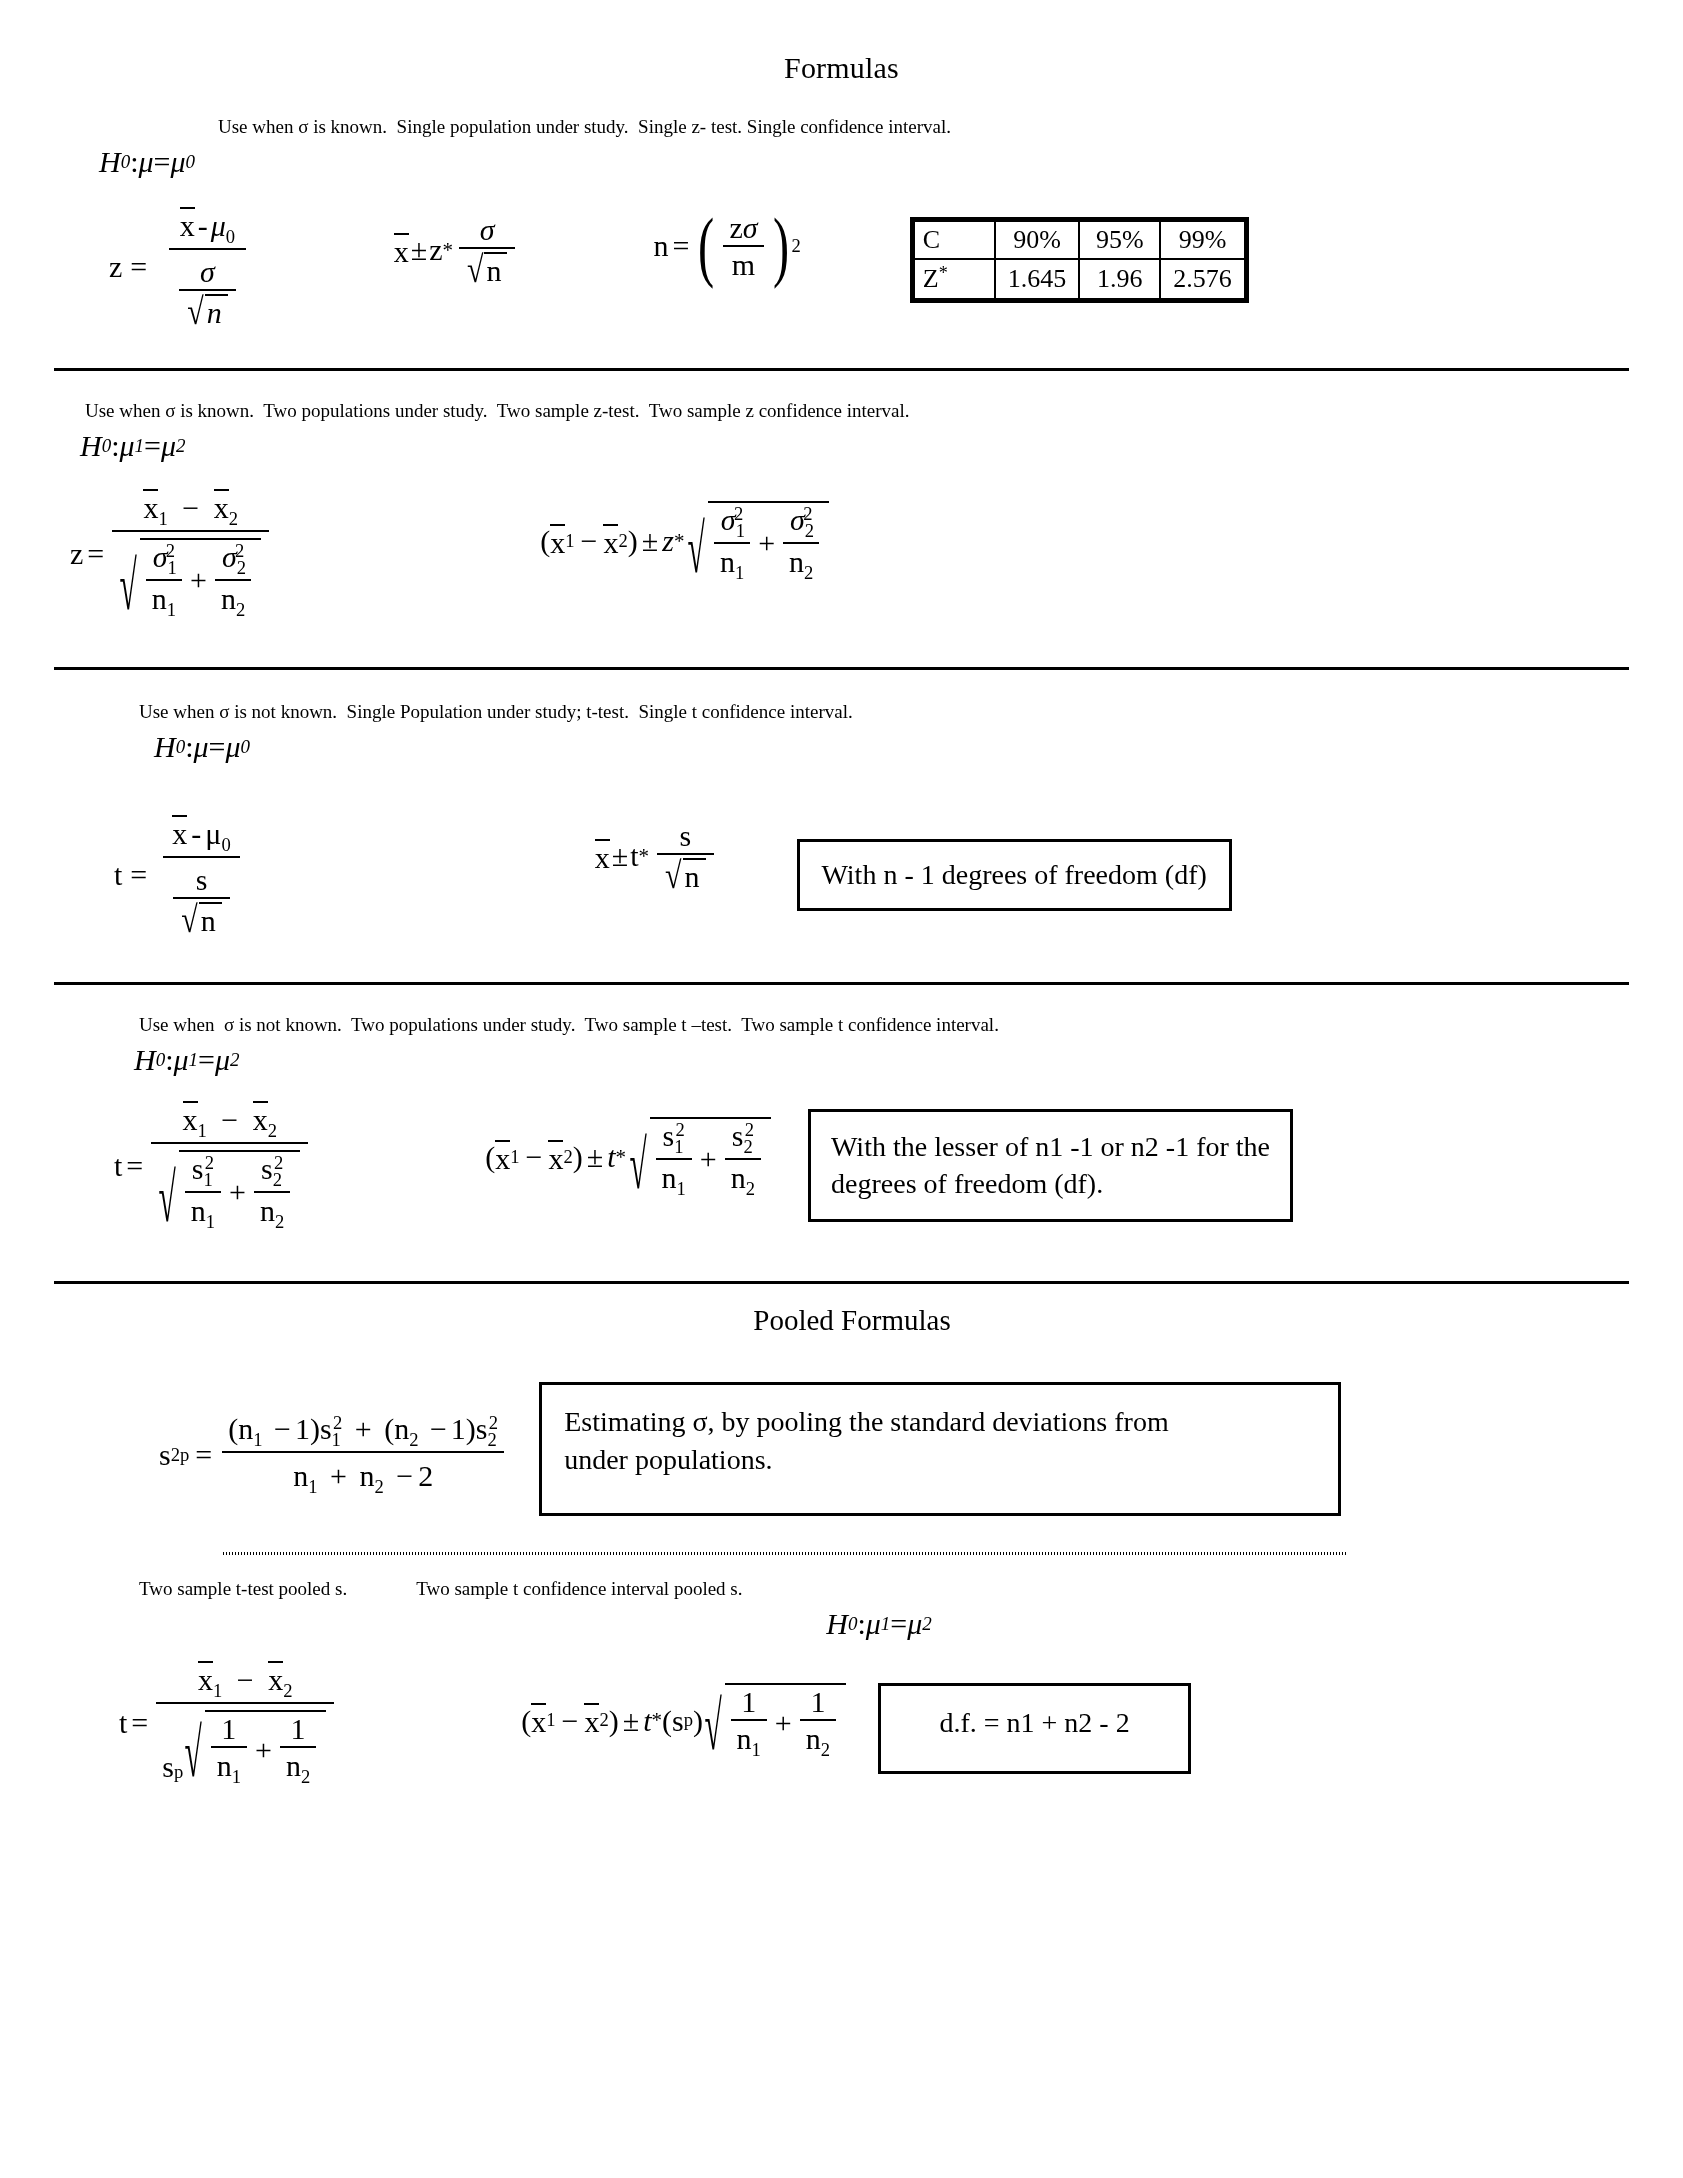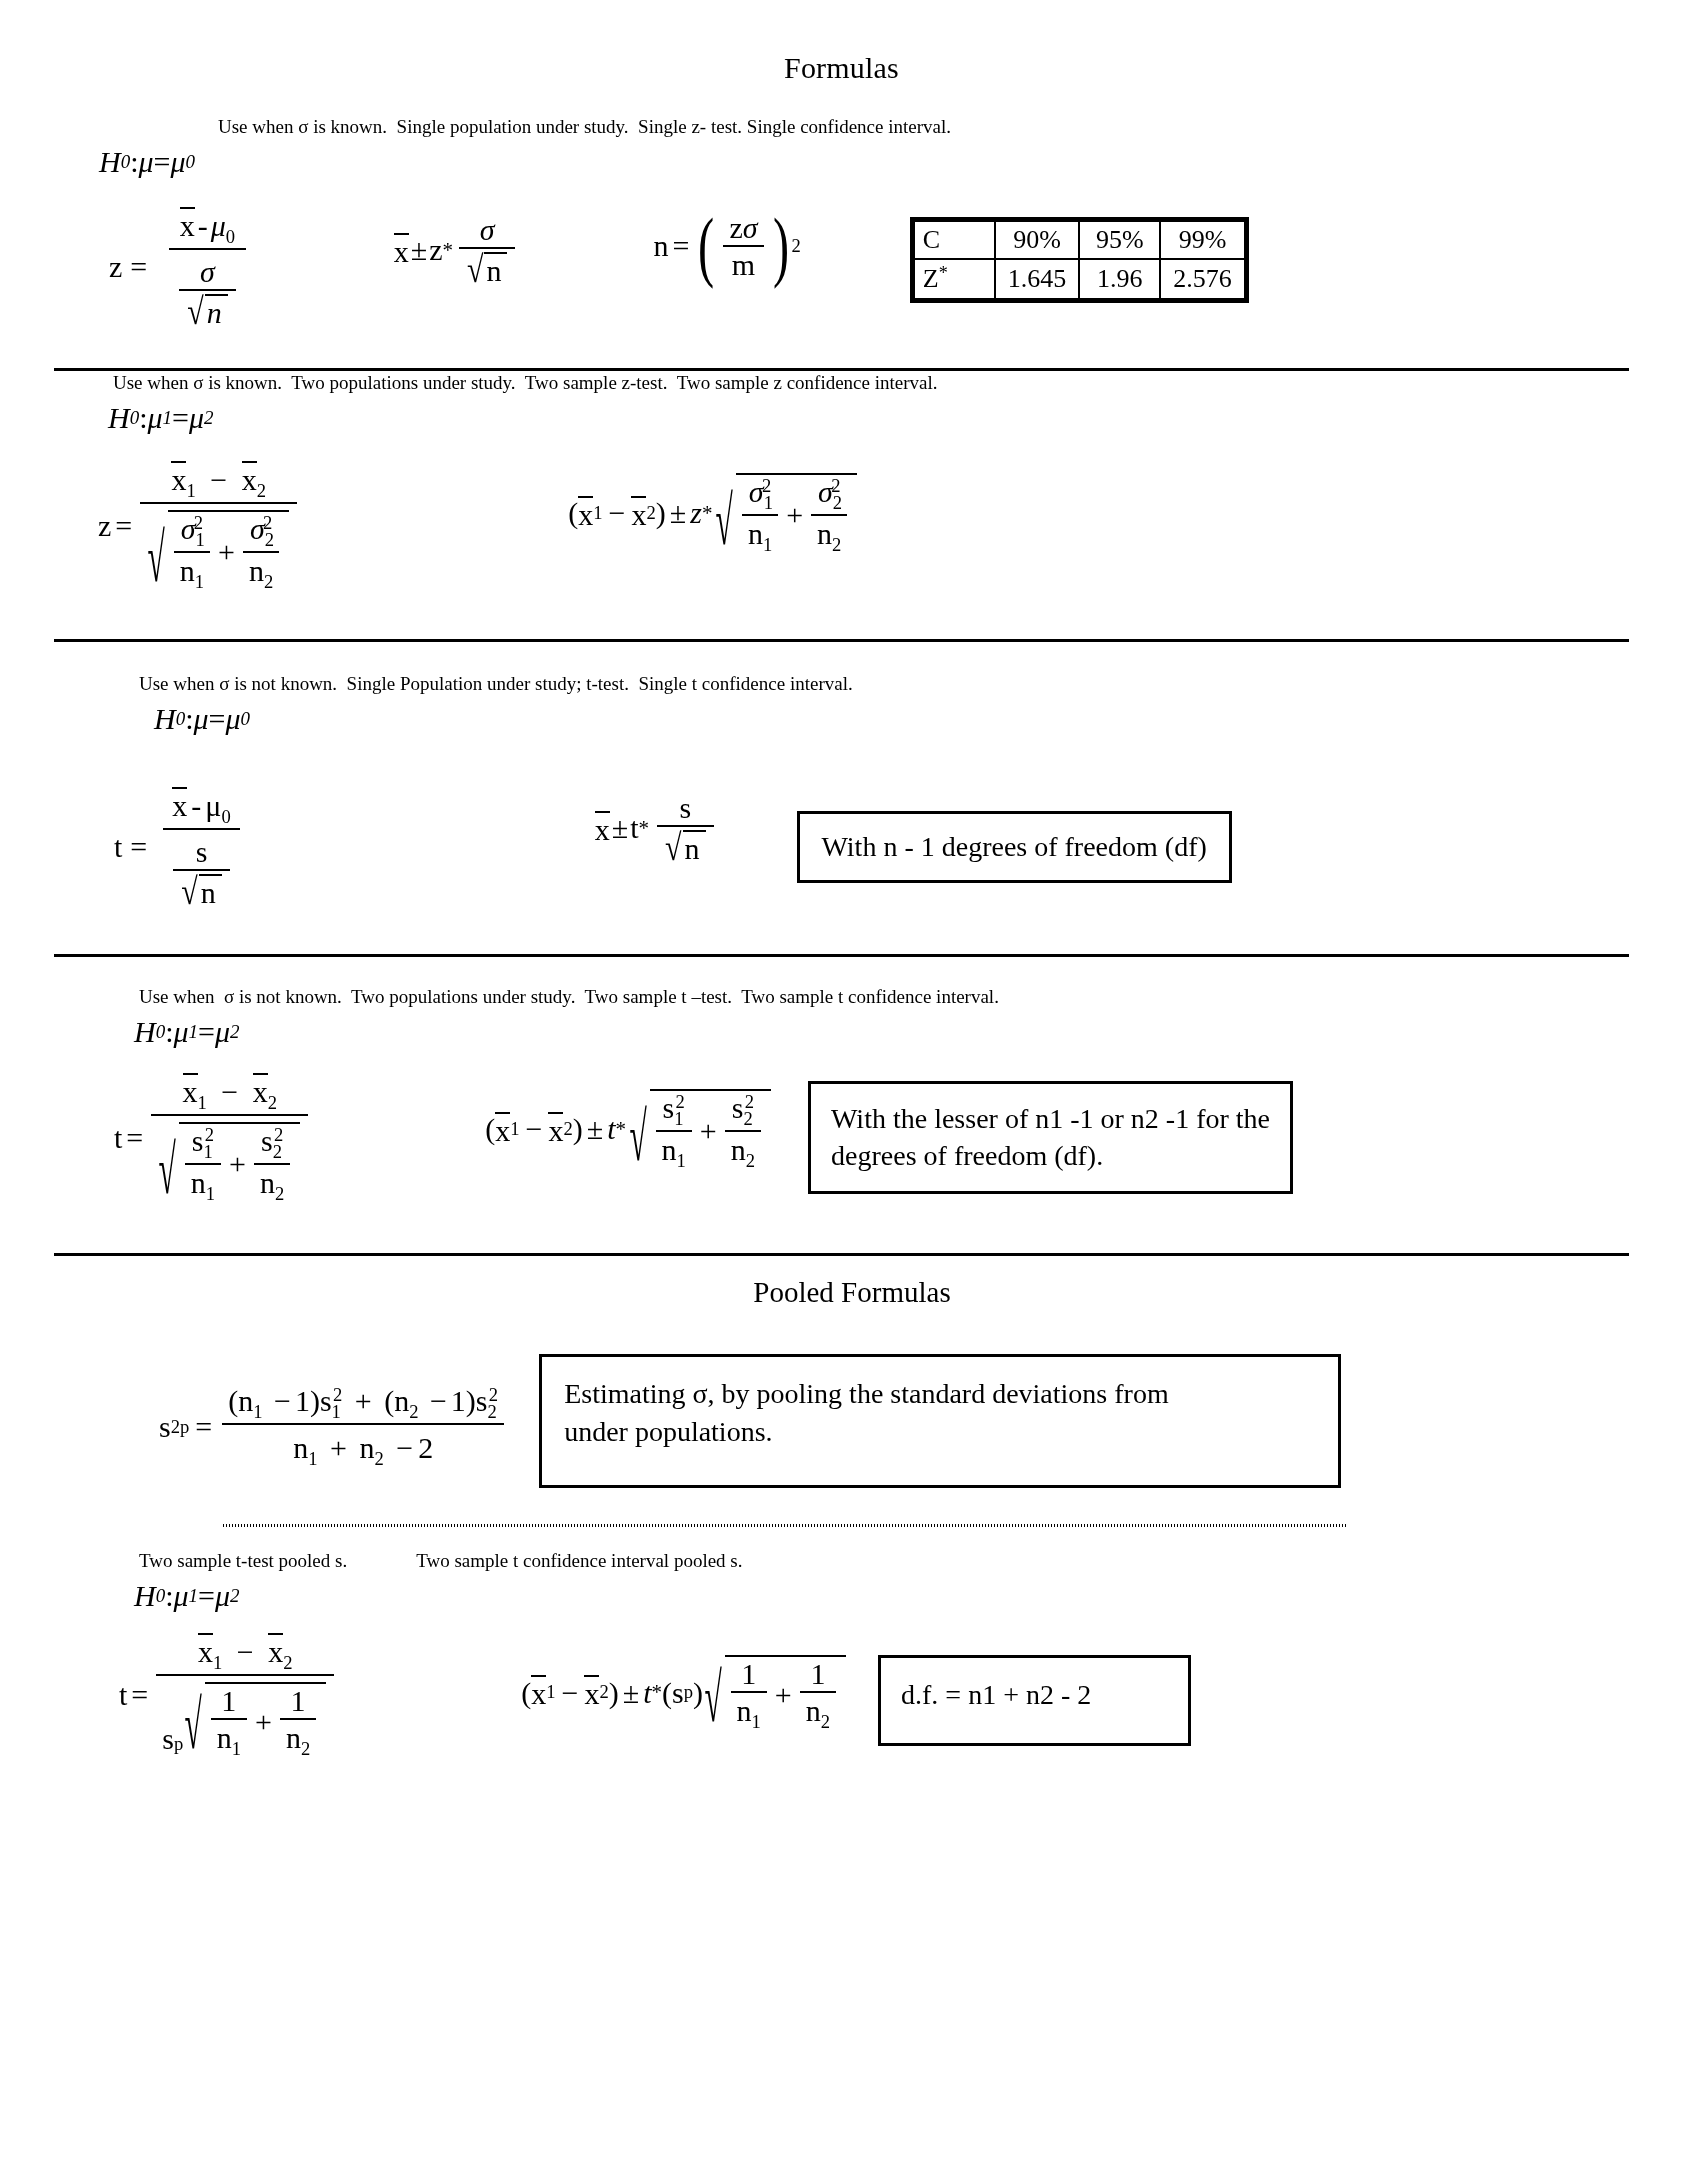--- a/index.html
+++ b/index.html
@@ -270,21 +270,21 @@
             </table>
         </div>
       </div>
     </div>
   </div>
 
   <div class="rule-wrap" style="margin-top:40px;">
       <hr class="rule">
     </div>
 
-  <div class="section" style="padding-left:113px;">
+  <div class="section" style="margin-top:28px; padding-left:85px;">
     <p class="desc">Use when σ is known.  Two populations under study.  Two sample z-test.  Two sample z confidence interval.</p>
 
     <div class="hyp" style="margin-left:-5px;">
       <span class="math" style="font-size:30px;">
         <i>H</i>
           <span class="sub">0</span>
           <span> : </span>
           <i>μ</i>
           <span class="sub">1</span>
           <span> = </span>
@@ -553,21 +553,21 @@
         <div>Estimating σ, by pooling the standard deviations from</div>
         <div>under populations.</div>
       </div>
     </div>
   </div>
 
   <div class="dotted-wrap" style="margin-top:36px;">
     <div class="dotted"></div>
   </div>
 
-  <div class="section" style="margin-top:22px; padding-left:139px;">
+  <div class="section" style="margin-top:22px; padding-left:139px;text-align:center;">
     <div class="row">
       <div class="desc">Two sample t-test pooled s.</div>
       <div class="desc" style="margin-left:69px;">Two sample t confidence interval pooled s.</div>
     </div>
 
     <div class="hyp" style="margin-left:-5px;">
       <span class="math" style="font-size:30px;">
         <i>H</i>
           <span class="sub">0</span>
           <span> : </span>

